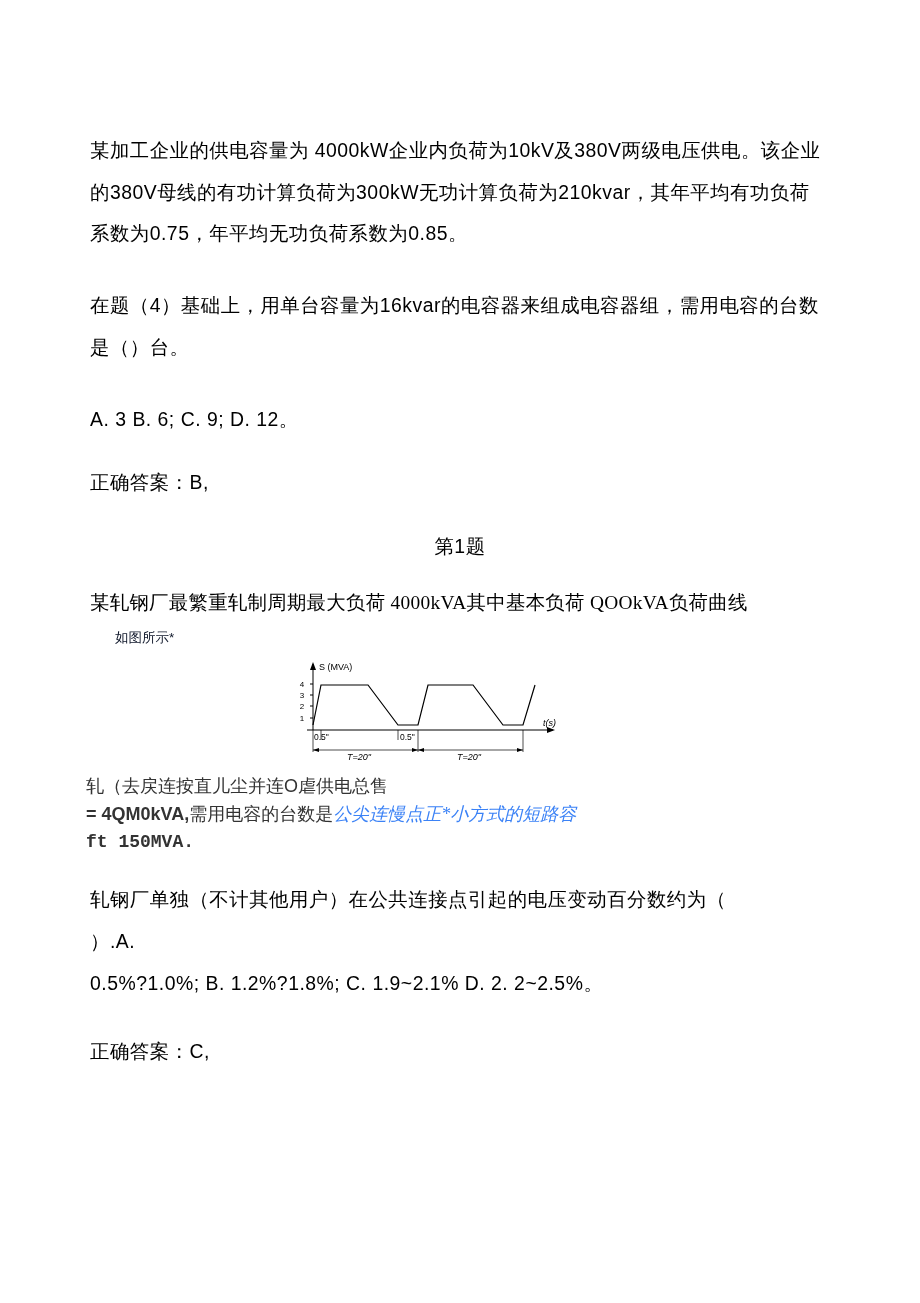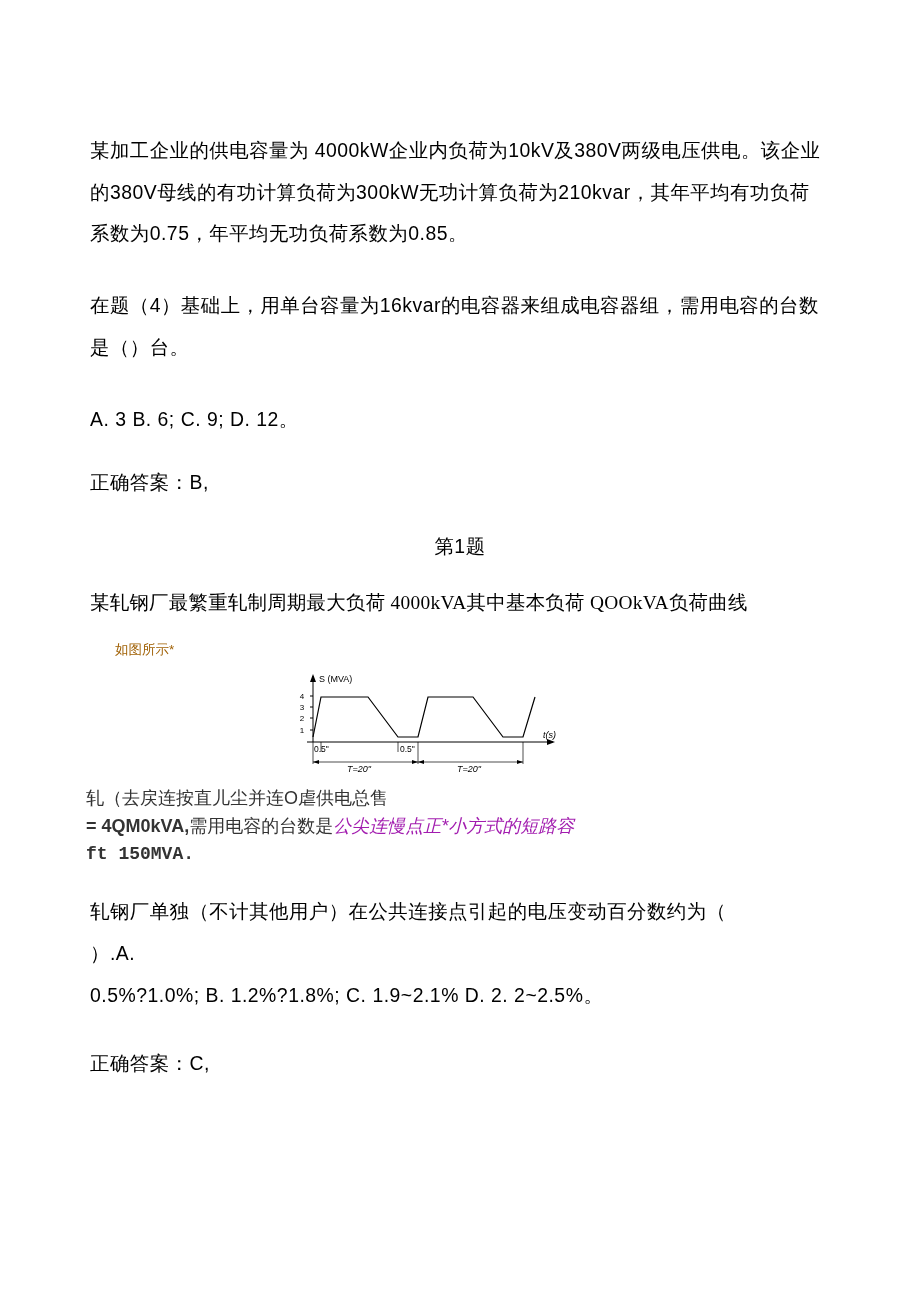--- a/index.html
+++ b/index.html
@@ -26,35 +26,36 @@
     .para-narrow {
       font-size: 19.4px;
       line-height: 2;
       margin-bottom: 22px;
       letter-spacing: 0.3px;
       font-family: Liberation Serif, serif;
     }
     .small-note {
       font-size: 13.5px;
       line-height: 1.6;
-      color: #a16207;
-      margin-top: 16px;
+      color: #0f172a;
+      margin-top: 4px;
       margin-bottom: 4px;
       padding-left: 25px;
     }
     .tiny-note {
       font-size: 18px;
       line-height: 1.45;
       color: #333;
       margin-left: -4px;
       margin-bottom: 2px;
     }
     .italic-green {
       font-style: italic;
-      color: #a21caf;
+      color: #3b82f6;
+      font-family: Liberation Serif, serif;
     }
     .chart-wrap {
       margin-left: 195px;
       margin-top: 12px;
       margin-bottom: 8px;
     }
     svg { display: block; }
     .q1-row {
       display: block;
       margin-top: 10px;

